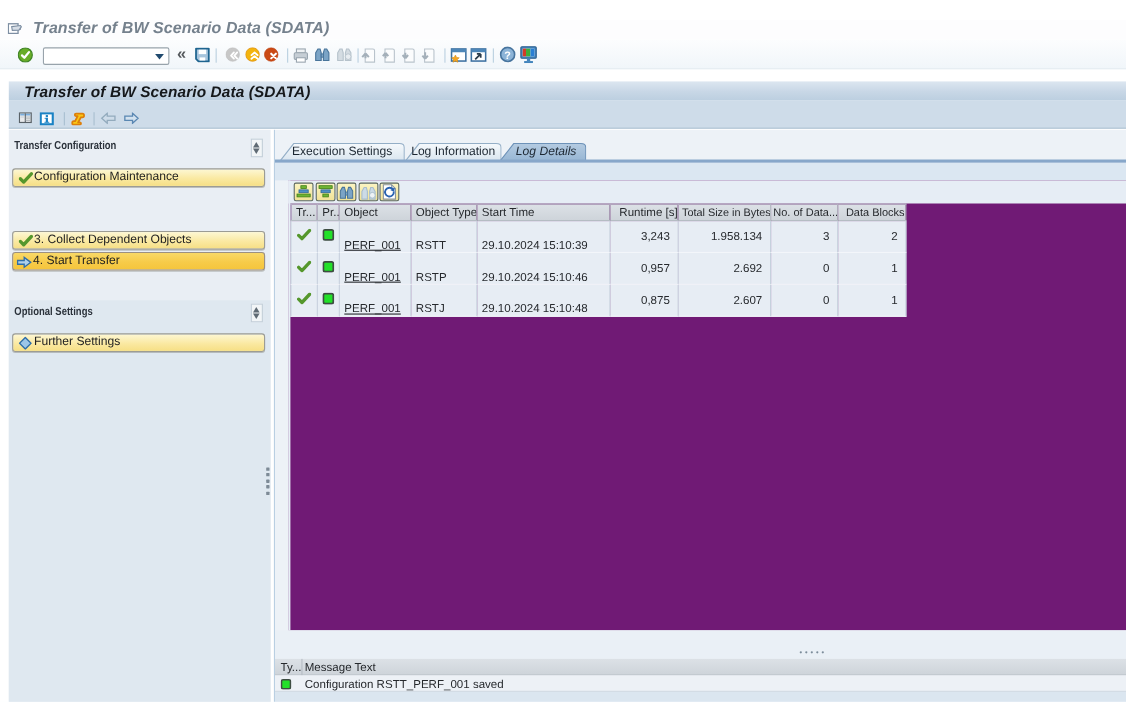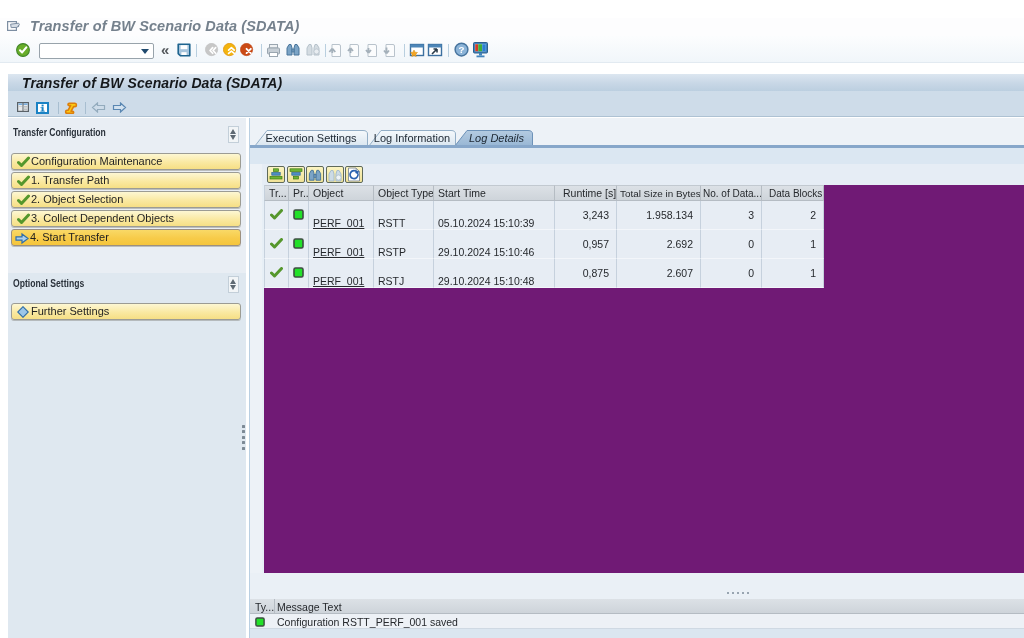--- a/index.html
+++ b/index.html
@@ -225,26 +225,20 @@
   <div id="lpanel">
     <div style="position:absolute;left:0;top:155px;width:238px;height:383px;background:#dfe8f0"></div>
     <div class="lhead" style="top:8px">Transfer Configuration</div>
     <div class="spinner" style="top:8px">
         <div class="u"></div>
         <div class="d"></div>
       </div>
     <div class="ybtn" style="top:35px"><svg width="13" height="12" viewBox="0 0 13 12">
           <path d="M1.5 6.5 L4.5 9.5 L11.5 2" fill="none" stroke="#55972c" stroke-width="3" stroke-linecap="round" stroke-linejoin="round"></path>
         </svg>Configuration Maintenance</div>
-    <div class="ybtn" style="top:54px"><svg width="13" height="12" viewBox="0 0 13 12">
-          <path d="M1.5 6.5 L4.5 9.5 L11.5 2" fill="none" stroke="#55972c" stroke-width="3" stroke-linecap="round" stroke-linejoin="round"></path>
-        </svg>1. Transfer Path</div>
-    <div class="ybtn" style="top:73px"><svg width="13" height="12" viewBox="0 0 13 12">
-          <path d="M1.5 6.5 L4.5 9.5 L11.5 2" fill="none" stroke="#55972c" stroke-width="3" stroke-linecap="round" stroke-linejoin="round"></path>
-        </svg>2. Object Selection</div>
     <div class="ybtn" style="top:92px"><svg width="13" height="12" viewBox="0 0 13 12">
           <path d="M1.5 6.5 L4.5 9.5 L11.5 2" fill="none" stroke="#55972c" stroke-width="3" stroke-linecap="round" stroke-linejoin="round"></path>
         </svg>3. Collect Dependent Objects</div>
     <div class="ybtn active" style="top:111px"><svg width="14" height="13" viewBox="0 0 14 13">
           <path d="M1 4.8 H7 V2 L13 6.5 L7 11 V8.2 H1 Z" fill="#aed0ec" stroke="#2f6ea8" stroke-width="1.2"></path>
         </svg>4. Start Transfer</div>
     <div class="lhead" style="top:159px">Optional Settings</div>
     <div class="spinner" style="top:158px">
         <div class="u"></div>
         <div class="d"></div>
@@ -369,21 +363,21 @@
         </tr>
         <tr>
           <td class="c"><svg width="13" height="11" viewBox="0 0 13 11">
                   <path d="M1.5 6 L4.5 9 L11.5 1.5" fill="none" stroke="#55972c" stroke-width="3" stroke-linecap="round" stroke-linejoin="round"></path>
                 </svg></td>
           <td class="c"><svg width="11" height="11" viewBox="0 0 11 11">
                   <rect x="1" y="1" width="9" height="9" rx="1.5" fill="#22e129" stroke="#3e4d42" stroke-width="1.6"></rect>
                 </svg></td>
           <td><span class="lnk">PERF_001</span></td>
               <td>RSTT</td>
-              <td>05.10.2024 15:10:39</td>
+              <td>29.10.2024 15:10:39</td>
               <td class="r">3,243</td>
               <td class="r">1.958.134</td>
               <td class="r">3</td>
               <td class="r">2</td>
         </tr>
         <tr>
           <td class="c"><svg width="13" height="11" viewBox="0 0 13 11">
                   <path d="M1.5 6 L4.5 9 L11.5 1.5" fill="none" stroke="#55972c" stroke-width="3" stroke-linecap="round" stroke-linejoin="round"></path>
                 </svg></td>
           <td class="c"><svg width="11" height="11" viewBox="0 0 11 11">

